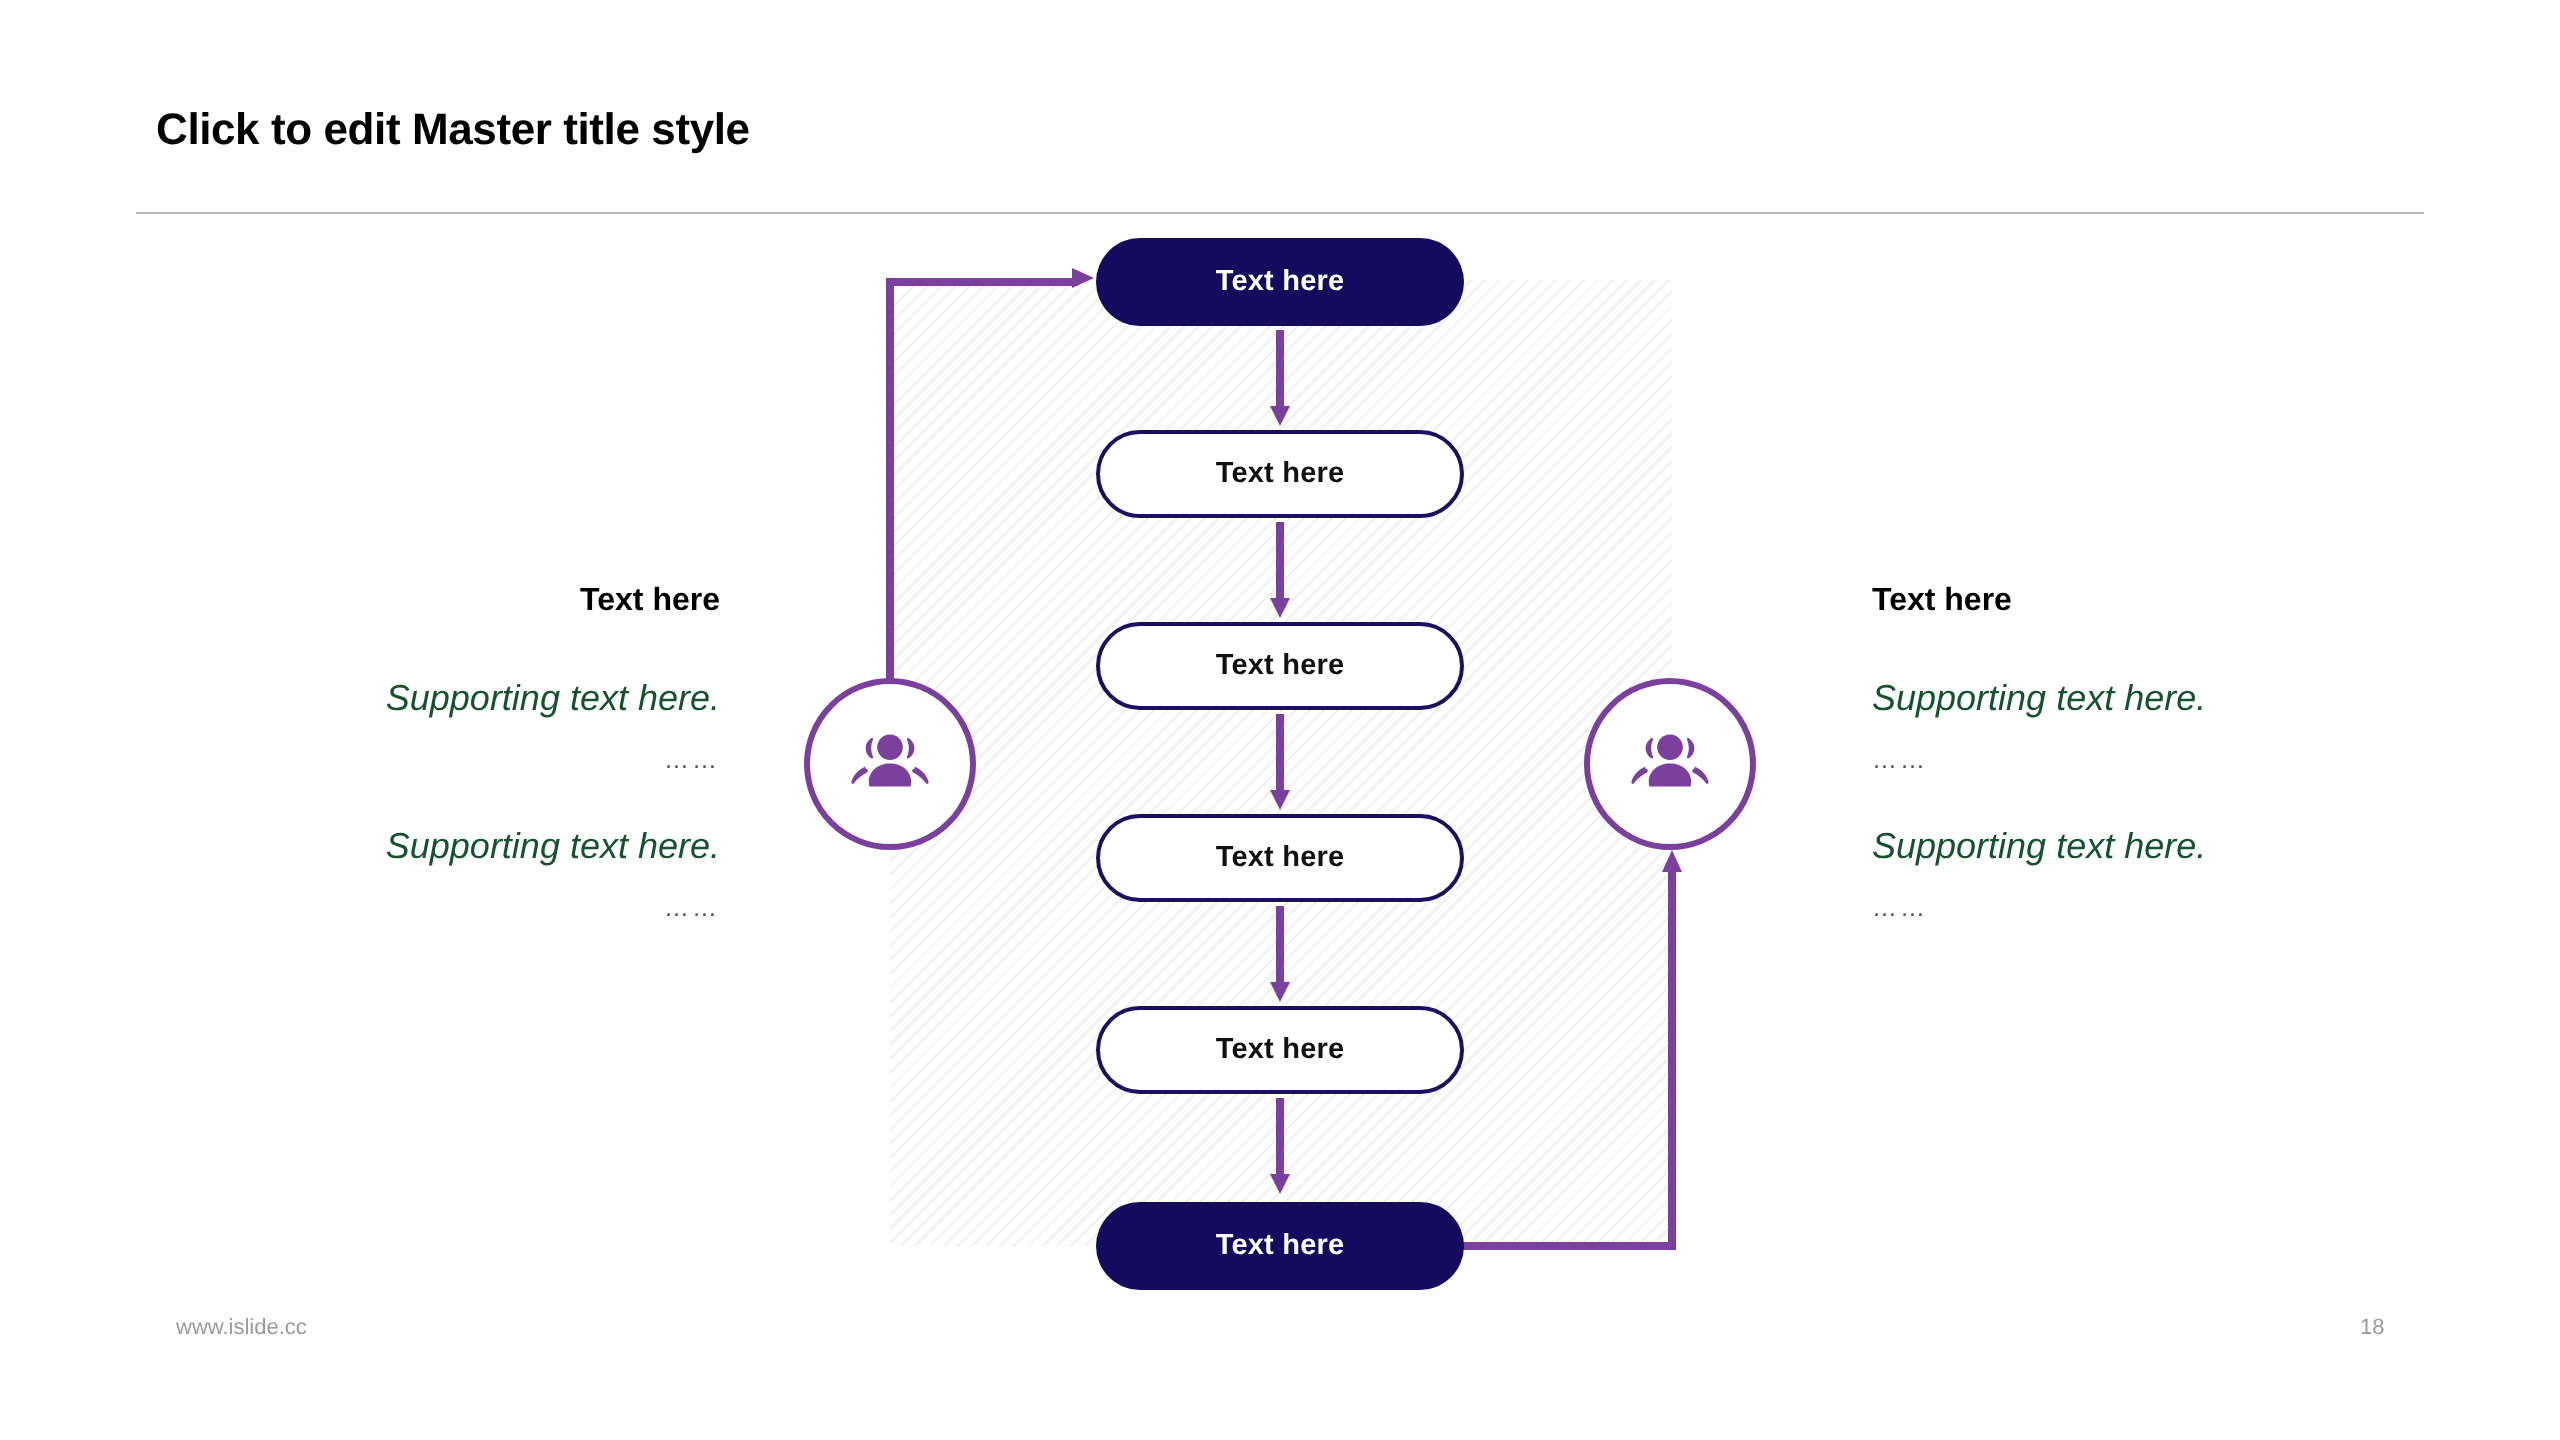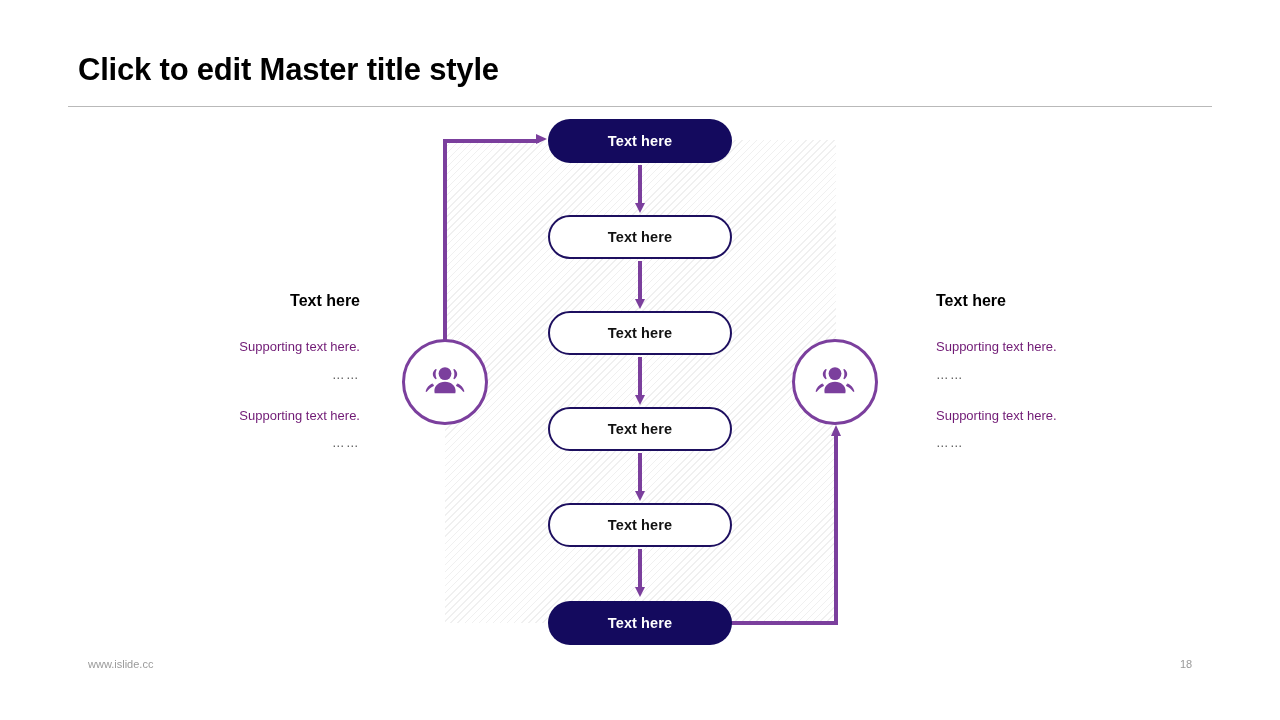--- a/index.html
+++ b/index.html
@@ -17,21 +17,21 @@
     height: 720px;
     background: #ffffff;
     overflow: hidden;
   }
 
   
   .title {
     position: absolute;
     left: 78px;
     top: 52px;
-    font-size: 31px;
+    font-size: 22px;
     font-weight: bold;
     color: #000000;
     letter-spacing: -0.2px;
     white-space: nowrap;
   }
   .title-rule {
     position: absolute;
     left: 68px;
     top: 106px;
     width: 1144px;
@@ -156,23 +156,24 @@
   .side-block { position: absolute; width: 180px; }
   .side-block.left  { left: 180px; top: 292px; text-align: right; }
   .side-block.right { left: 936px; top: 292px; text-align: left;  }
   .side-heading {
     font-size: 16px;
     font-weight: bold;
     color: #000000;
     margin-bottom: 30px;
   }
   .side-line {
-    font-size: 13px;
-    color: #701a75;
+    font-size: 18px;
+    color: #14532d;
     line-height: 1.05;
+    font-style: italic;
   }
   .side-dots {
     font-size: 12.5px;
     color: #555555;
     letter-spacing: 1.5px;
     margin-top: 14px;
     margin-bottom: 27px;
   }
   .side-dots.last { margin-bottom: 0; }
 

